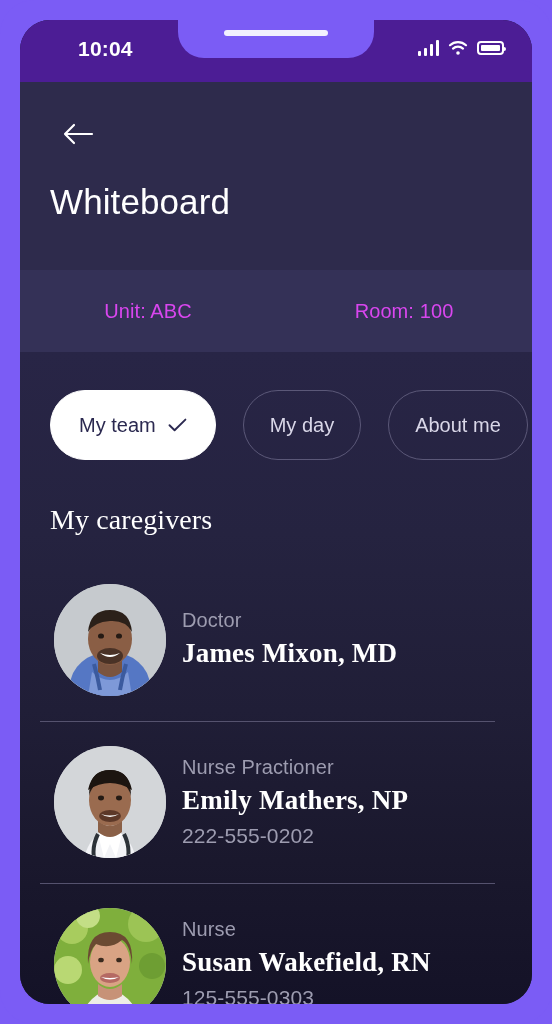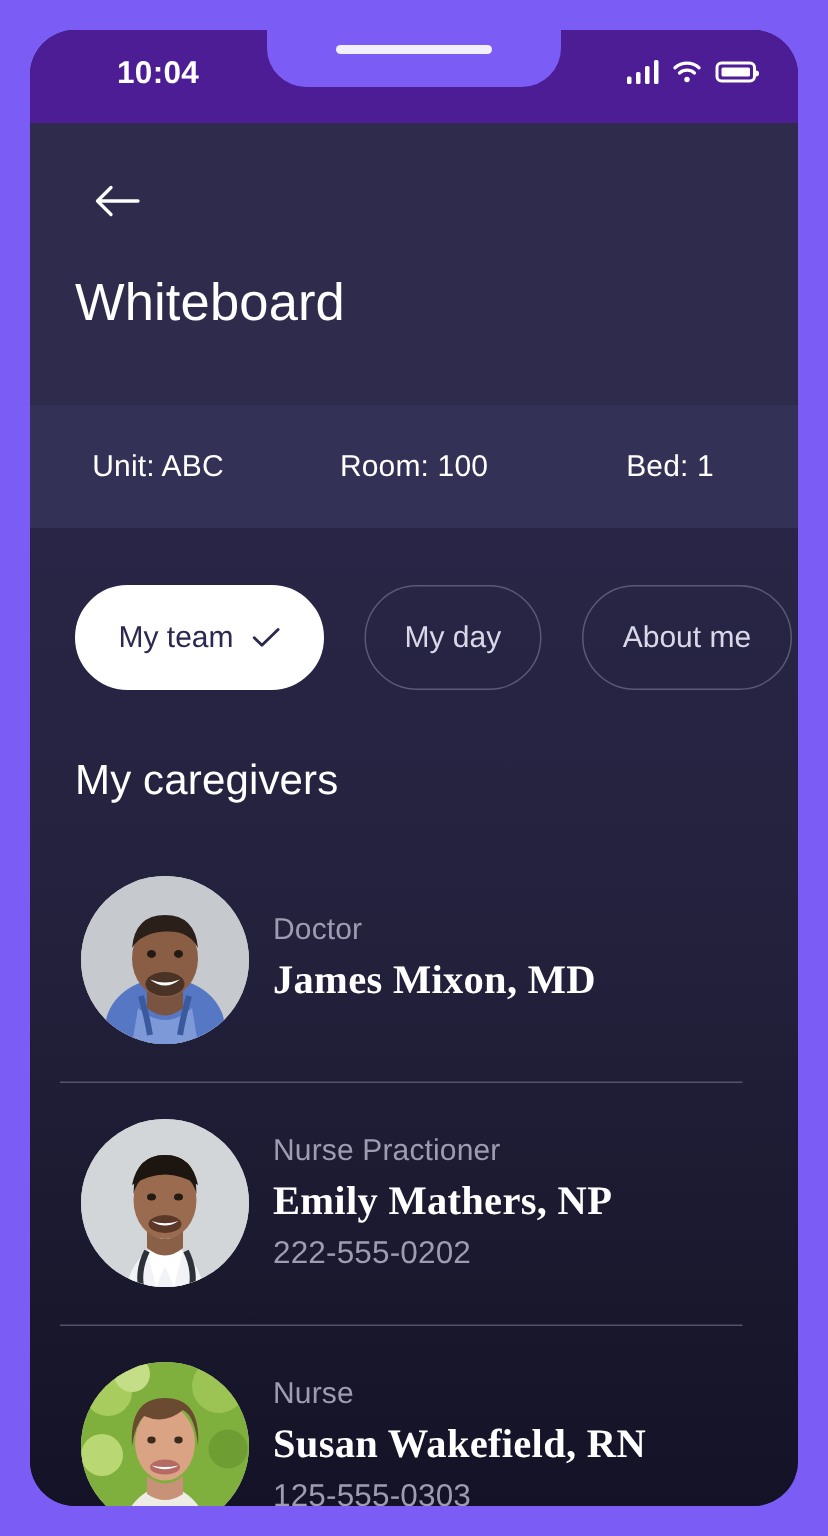--- a/index.html
+++ b/index.html
@@ -146,21 +146,21 @@
     left: 0; top: 250px;
     width: 512px; height: 82px;
     background: #343157;
     display: flex;
     align-items: center;
   }
   .info-cell {
     flex: 1;
     text-align: center;
     font-size: 20px;
-    color: #ffffff;
+    color: #d946ef;
     letter-spacing: 0.1px;
   }
 
   
   .content {
     position: absolute;
     left: 0; top: 332px;
     width: 512px; height: 652px;
     background: linear-gradient(180deg,
       #282546 0%,
@@ -200,20 +200,21 @@
   .check { width: 19px; height: 14px; flex: none; }
 
   
   .section-title {
     position: absolute;
     left: 30px; top: 152px;
     font-size: 28px;
     font-weight: 400;
     color: #FFFFFF;
     letter-spacing: 0.1px;
+    font-family: Liberation Serif, serif;
   }
 
   
   .list {
     position: absolute;
     left: 0; top: 207px;
     width: 512px;
   }
   .row {
     position: relative;
@@ -298,21 +299,20 @@
         <svg viewBox="0 0 34 26" width="34" height="26">
           <path d="M31 13 H4 M13 4 L4 13 L13 22" stroke="#FFFFFF" stroke-width="2.2" fill="none" stroke-linecap="round" stroke-linejoin="round"></path>
         </svg>
       </div>
       <div class="page-title">Whiteboard</div>
     </div>
 
     <div class="infobar">
       <div class="info-cell">Unit: ABC</div>
       <div class="info-cell">Room: 100</div>
-      <div class="info-cell">Bed: 1</div>
     </div>
 
     <div class="content">
 
       <div class="chips">
         <div class="chip selected">
           <span>My team</span>
           <svg class="check" viewBox="0 0 19 14">
             <path d="M1.5 7.2 L6.6 12.2 L17.4 1.6" stroke="#2B2950" stroke-width="1.9" fill="none" stroke-linecap="round" stroke-linejoin="round"></path>
           </svg>

